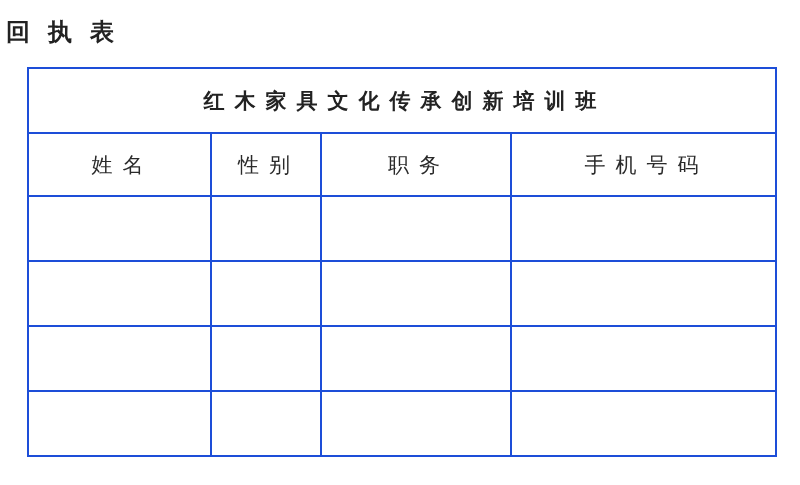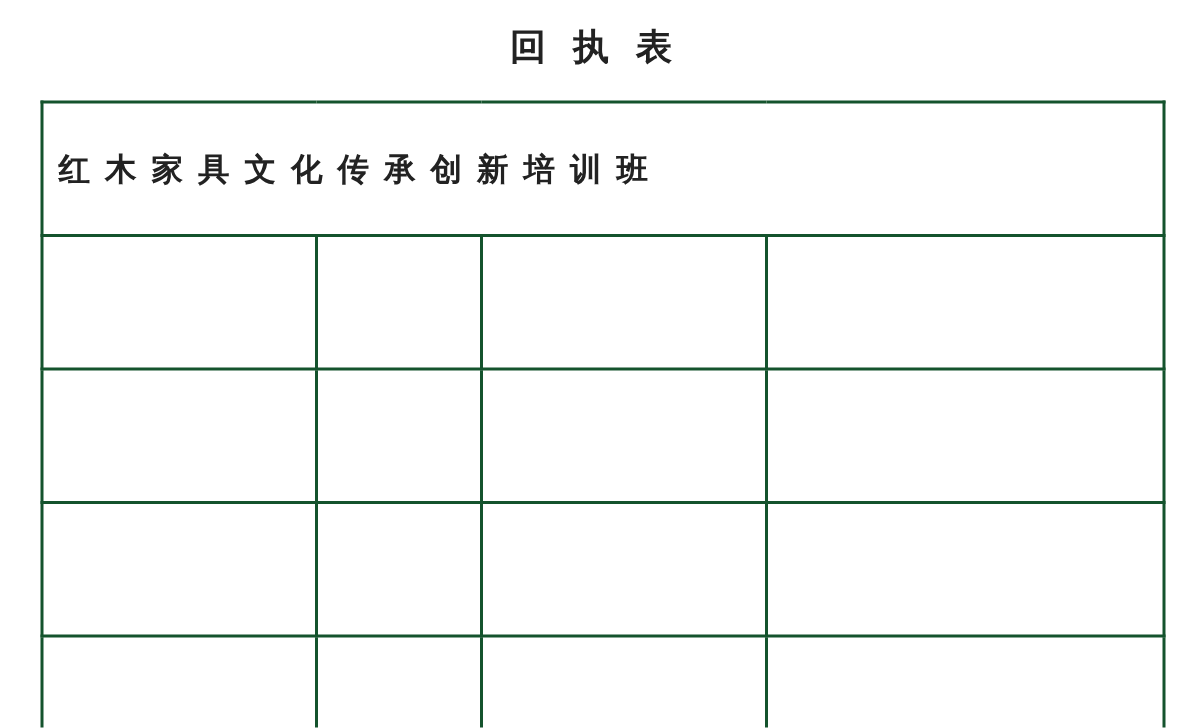--- a/index.html
+++ b/index.html
@@ -10,21 +10,20 @@
     width: 800px;
     height: 485px;
     background: #ffffff;
     font-family: "Liberation Sans", sans-serif;
     color: #2a2a2a;
     position: relative;
     overflow: hidden;
   }
   .page-title {
     margin-top: 16px;
-    text-align: center;
     font-size: 24px;
     font-weight: bold;
     line-height: 32px;
     letter-spacing: 18px;
     padding-left: 6px; 
     color: #222222;
   }
   table.form-table {
     position: absolute;
     left: 27px;
@@ -32,23 +31,24 @@
     width: 748px;
     height: 386px;
     border-collapse: collapse;
     table-layout: fixed;
   }
   col.c1 { width: 183px; }
   col.c2 { width: 110px; }
   col.c3 { width: 190px; }
   col.c4 { width: 265px; }
   td {
-    border: 2px solid #14532d;
+    border: 2px solid #1d4ed8;
+    text-align: center;
     vertical-align: middle;
-    padding: 16px;
+    padding: 4px;
   }
   .course-title {
     height: 55px;
     font-size: 21px;
     font-weight: bold;
     letter-spacing: 10px;
     padding-left: 10px;
     color: #222222;
   }
   .row-company td { height: 55px; }
@@ -77,20 +77,26 @@
     <colgroup>
       <col class="c1">
         <col class="c2">
         <col class="c3">
         <col class="c4">
     </colgroup>
     <tbody>
       <tr>
         <td colspan="4" class="course-title">红木家具文化传承创新培训班</td>
       </tr>
+      <tr>
+        <td class="header-cell">姓名</td>
+        <td class="header-cell">性别</td>
+        <td class="header-cell">职务</td>
+        <td class="header-cell">手机号码</td>
+      </tr>
     </tbody>
     <tbody>
       <tr class="entry-row">
         <td class="input-cell"></td>
         <td class="input-cell"></td>
         <td class="input-cell"></td>
         <td class="input-cell"></td>
       </tr>
     <tr class="entry-row">
         <td class="input-cell"></td>

